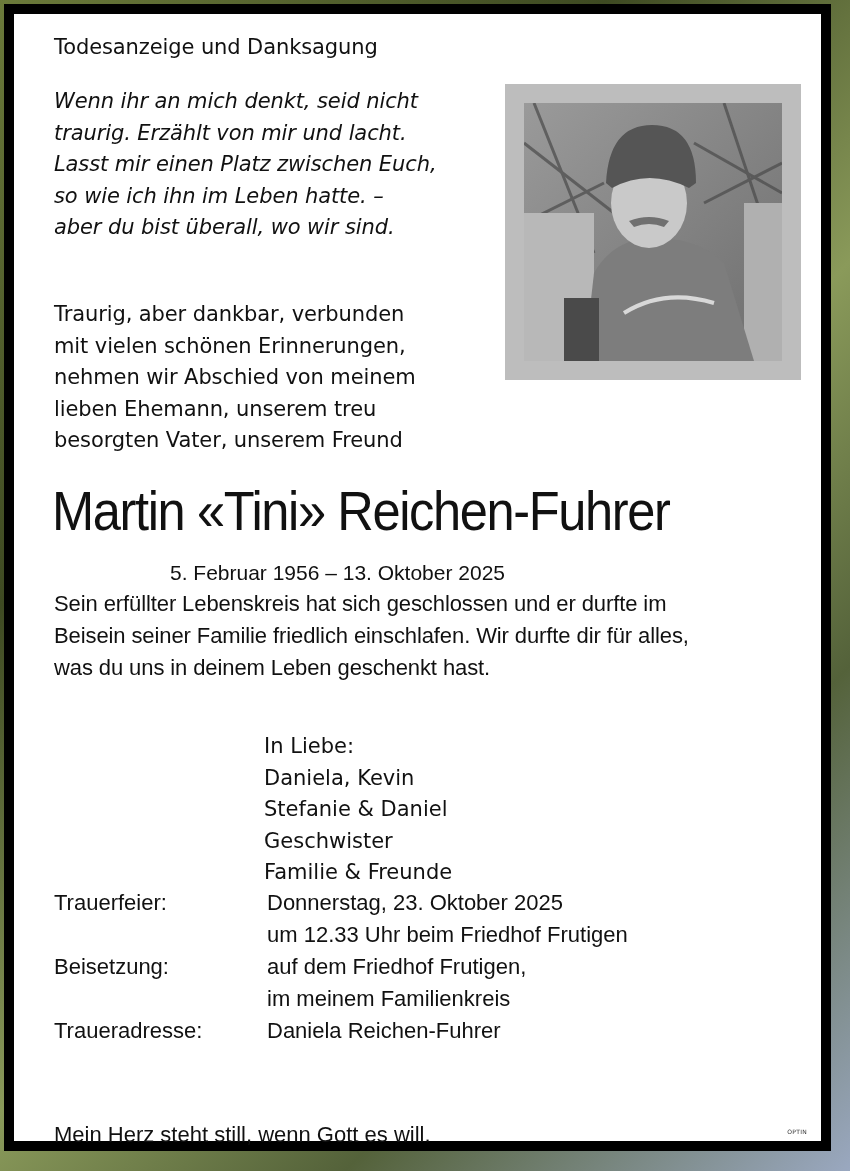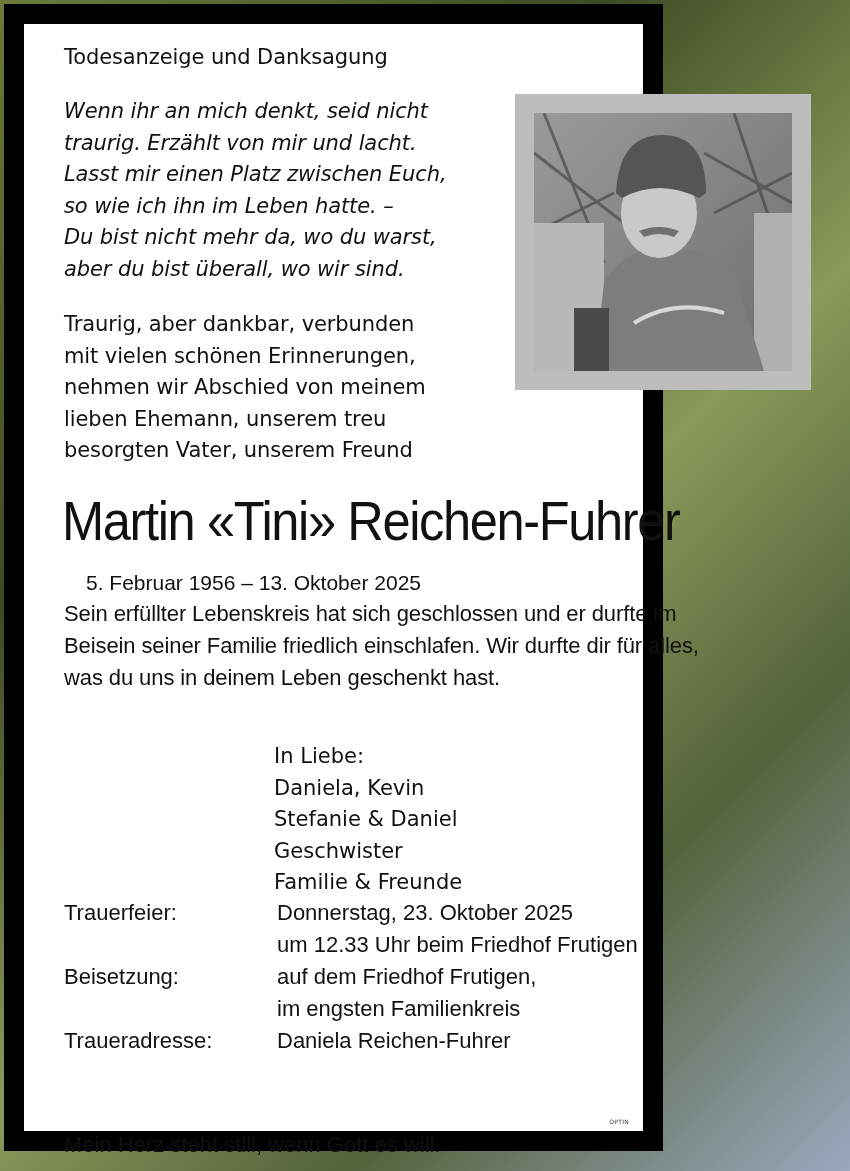--- a/index.html
+++ b/index.html
@@ -5,24 +5,24 @@
   html, body { margin: 0; padding: 0; }
   body {
     width: 850px; height: 1171px; overflow: hidden;
     background: linear-gradient(135deg, #6b7a3a 0%, #3e4a22 30%, #8a9a5a 55%, #54623a 75%, #9aa8c0 100%);
     position: relative;
     font-family: "DejaVu Sans", sans-serif;
     color: #111;
   }
   .frame {
     position: absolute; left: 4px; top: 4px;
-    width: 659px; height: 1147px;
+    width: 827px; height: 1147px;
     background: #000;
     box-sizing: border-box;
-    padding: 20px;
+    padding: 10px;
   }
   .paper {
     position: relative; width: 100%; height: 100%;
     background: #fff;
   }
   .txt { position: absolute; left: 40px; font-size: 21px; line-height: 31.5px; letter-spacing: -0.1px; white-space: nowrap; }
   .header { top: 18px; font-size: 21px; }
   .poem { top: 72px; font-style: italic; }
   .intro { top: 285px; }
   .name {
@@ -76,21 +76,20 @@
 <div class="frame">
   <div class="paper">
 
     <div class="txt header">Todesanzeige und Danksagung</div>
 
     <div class="txt poem">
       <span class="line">Wenn ihr an mich denkt, seid nicht</span>
       <span class="line">traurig. Erzählt von mir und lacht.</span>
       <span class="line">Lasst mir einen Platz zwischen Euch,</span>
       <span class="line">so wie ich ihn im Leben hatte. –</span>
-      <span class="line">Du bist nicht mehr da, wo du warst,</span>
       <span class="line">aber du bist überall, wo wir sind.</span>
     </div>
 
     <div class="txt intro">
       <span class="line">Traurig, aber dankbar, verbunden</span>
       <span class="line">mit vielen schönen Erinnerungen,</span>
       <span class="line">nehmen wir Abschied von meinem</span>
       <span class="line">lieben Ehemann, unserem treu</span>
       <span class="line">besorgten Vater, unserem Freund</span>
     </div>
@@ -150,21 +149,21 @@
         <div class="dlabel">Trauerfeier:</div>
         <div class="dval">
           <span class="line">Donnerstag, 23. Oktober 2025</span>
           <span class="line">um 12.33 Uhr beim Friedhof Frutigen</span>
         </div>
       </div>
       <div class="drow">
         <div class="dlabel">Beisetzung:</div>
         <div class="dval">
           <span class="line">auf dem Friedhof Frutigen,</span>
-          <span class="line">im engsten Familienkreis</span>
+          <span class="line">im meinem Familienkreis</span>
         </div>
       </div>
       <div class="drow">
         <div class="dlabel">Traueradresse:</div>
         <div class="dval">
           <span class="line">Daniela Reichen-Fuhrer</span>
         </div>
       </div>
     </div>
 

